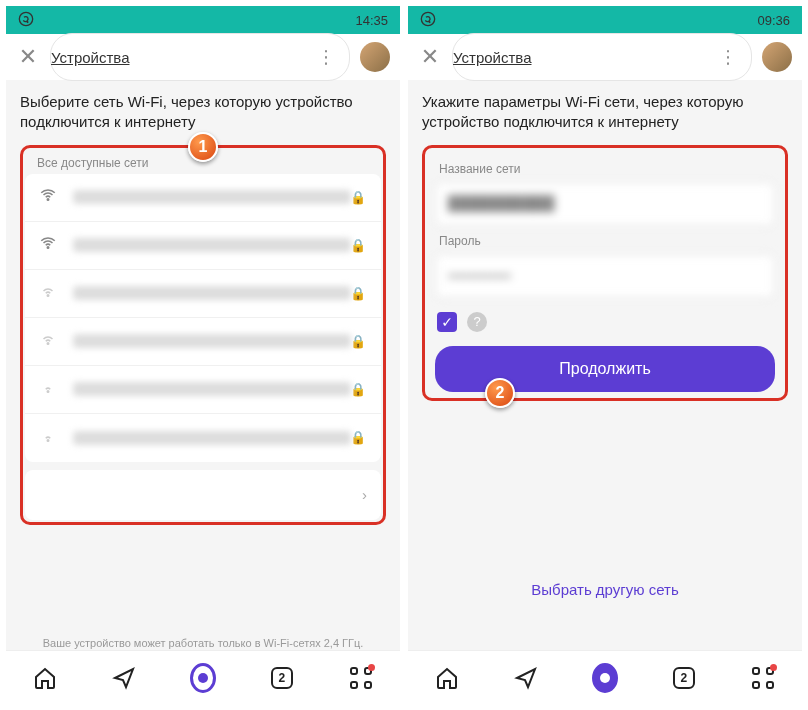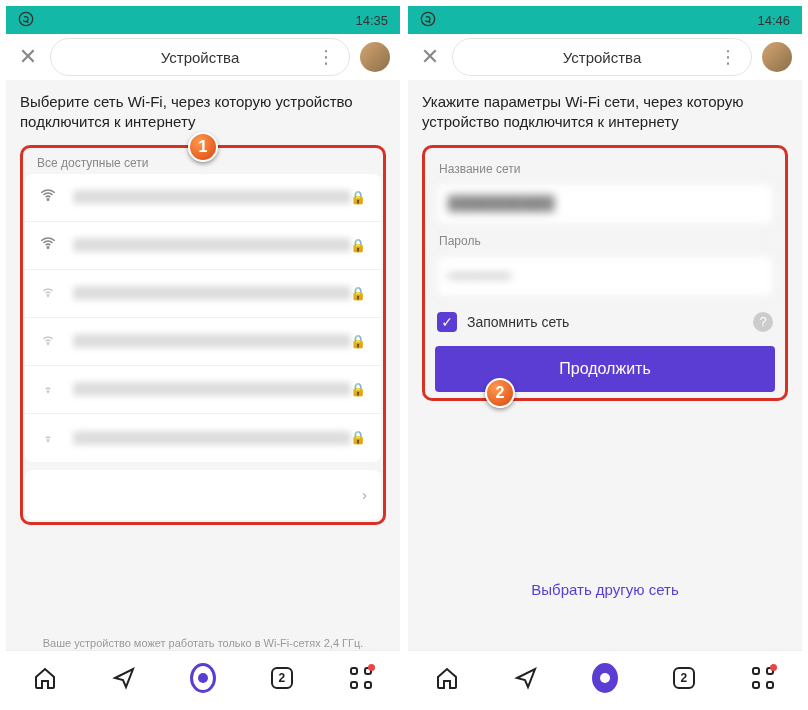--- a/index.html
+++ b/index.html
@@ -1,21 +1,21 @@
 <!DOCTYPE html>
 <html><head>
 <meta charset="utf-8">
 <style>
 * { margin: 0; padding: 0; box-sizing: border-box; font-family: -apple-system, Arial, sans-serif; }
 body { background: #fff; width: 808px; height: 710px; display: flex; gap: 8px; padding: 6px; }
 .phone { flex: 1; background: #f5f5f5; display: flex; flex-direction: column; position: relative; }
 .status-bar { height: 28px; display: flex; justify-content: space-between; align-items: center; padding: 0 12px; font-size: 13px; color: #333; background: #14b8a6; }
 .header { height: 46px; display: flex; align-items: center; padding: 0 10px; gap: 10px; background: #fff; }
 .close-x { font-size: 22px; color: #888; cursor: pointer; width: 24px; text-align: center; }
-.title-pill { flex: 1; background: #fff; border: 1px solid #e5e5e5; border-radius: 22px; height: 38px; display: flex; align-items: center; justify-content: center; font-size: 15px; color: #333; position: relative; }
+.title-pill { flex: 1; background: #fff; border: 1px solid #e5e5e5; border-radius: 22px; height: 48px; display: flex; align-items: center; font-size: 15px; color: #333; position: relative; text-decoration: underline; }
 .kebab { position: absolute; right: 14px; color: #888; font-size: 18px; }
 .avatar { width: 30px; height: 30px; border-radius: 50%; background: linear-gradient(135deg,#d4a574,#8b6f47); }
 .content { flex: 1; padding: 12px 14px; overflow: hidden; }
 .instruction { font-size: 15px; color: #222; line-height: 1.35; margin-bottom: 12px; }
 .highlight-box { border: 3px solid #d93025; border-radius: 10px; position: relative; padding: 2px; }
 .section-label { font-size: 12px; color: #888; padding: 6px 12px 4px; }
 .network-list { background: #fff; border-radius: 8px; }
 .network-row { height: 48px; display: flex; align-items: center; padding: 0 14px; border-bottom: 1px solid #f0f0f0; cursor: pointer; }
 .network-row:last-child { border-bottom: none; }
 .wifi-ico { width: 20px; margin-right: 14px; color: #888; }
@@ -26,21 +26,21 @@
 .hidden-row { background: #fff; border-radius: 8px; margin-top: 8px; height: 50px; display: flex; align-items: center; padding: 0 14px; font-size: 15px; cursor: pointer; }
 .hidden-row .chev { margin-left: auto; color: #aaa; }
 .footer-note { text-align: center; font-size: 11px; color: #999; margin-top: 112px; }
 .field-label { font-size: 12px; color: #888; margin: 8px 0 6px 4px; }
 .text-input { width: 100%; height: 44px; border: 1px solid #ddd; border-radius: 8px; padding: 0 12px; font-size: 15px; background: #fff; }
 .blur-val { filter: blur(4px); color: #888; }
 .remember-row { display: flex; align-items: center; margin: 14px 2px 14px; }
 .chk { width: 20px; height: 20px; background: #5c3dd3; border-radius: 4px; display: flex; align-items: center; justify-content: center; color: #fff; font-size: 14px; margin-right: 10px; }
 .remember-row .lbl { font-size: 14px; color: #333; flex: 1; }
 .help-ico { width: 20px; height: 20px; border-radius: 50%; background: #ccc; color: #fff; display: flex; align-items: center; justify-content: center; font-size: 13px; }
-.primary-btn { width: 100%; height: 46px; background: #5c3dd3; color: #fff; border: none; border-radius: 4px; font-size: 16px; cursor: pointer; }
+.primary-btn { width: 100%; height: 46px; background: #5c3dd3; color: #fff; border: none; border-radius: 18px; font-size: 16px; cursor: pointer; }
 .select-other { text-align: center; color: #5c3dd3; font-size: 15px; margin-top: 180px; cursor: pointer; }
 .callout { position: absolute; width: 30px; height: 30px; border-radius: 50%; background: radial-gradient(circle at 35% 30%, #ff9a4d, #d94510); border: 2px solid #fff; color: #fff; font-weight: bold; display: flex; align-items: center; justify-content: center; font-size: 16px; box-shadow: 0 2px 4px rgba(0,0,0,.4); z-index: 10; }
 .bottom-nav { height: 54px; background: #fff; border-top: 1px solid #eee; display: flex; align-items: center; justify-content: space-around; }
 .nav-ico { width: 26px; height: 26px; display: flex; align-items: center; justify-content: center; color: #222; font-size: 20px; position: relative; }
 .nav-ico.active { color: #5c3dd3; }
 .alice { width: 30px; height: 30px; border-radius: 50%; border: 3px solid #5c3dd3; display: flex; align-items: center; justify-content: center; }
 .alice-inner { width: 10px; height: 10px; border-radius: 50%; background: #5c3dd3; }
 .alice.filled { background: #5c3dd3; }
 .alice.filled .alice-inner { background: #fff; }
 .badge-sq { width: 22px; height: 22px; border: 2px solid #222; border-radius: 6px; display: flex; align-items: center; justify-content: center; font-size: 12px; font-weight: bold; }
@@ -165,40 +165,39 @@
 </div>
 
 <div class="phone">
   <div class="status-bar">
     <span>
       <svg width="16" height="16" viewBox="0 0 24 24" fill="none" stroke="#333" stroke-width="2">
           <circle cx="12" cy="12" r="10"></circle>
           <path d="M8 14c1 1.5 3 2.5 5 1.5l2 2-1-3c1-1 1.5-3 .5-4.5-1.5-2-4-2-5.5-.5"></path>
         </svg>
     </span>
-    <span>14:46</span>
+    <span>09:36</span>
   </div>
   <div class="header">
     <div class="close-x">✕</div>
     <div class="title-pill">
       <span>Устройства</span>
       <span class="kebab">⋮</span>
     </div>
     <div class="avatar"></div>
   </div>
   <div class="content">
     <p class="instruction">Укажите параметры Wi-Fi сети, через которую устройство подключится к интернету</p>
     <div class="highlight-box" style="padding:6px 10px 6px">
       <div class="field-label">Название сети</div>
       <input class="text-input blur-val" value="██████████" style="">
       <div class="field-label">Пароль</div>
       <input class="text-input blur-val" type="password" value="████████████" style="">
       <div class="remember-row">
         <div class="chk">✓</div>
-        <span class="lbl">Запомнить сеть</span>
         <div class="help-ico">?</div>
       </div>
       <button class="primary-btn">Продолжить</button>
       <div class="callout" style="bottom:-10px;left:60px">2</div>
     </div>
     <div class="select-other">Выбрать другую сеть</div>
   </div>
   <div class="bottom-nav">
     <div class="nav-ico">
         <svg width="24" height="24" viewBox="0 0 24 24" fill="none" stroke="#222" stroke-width="2">

